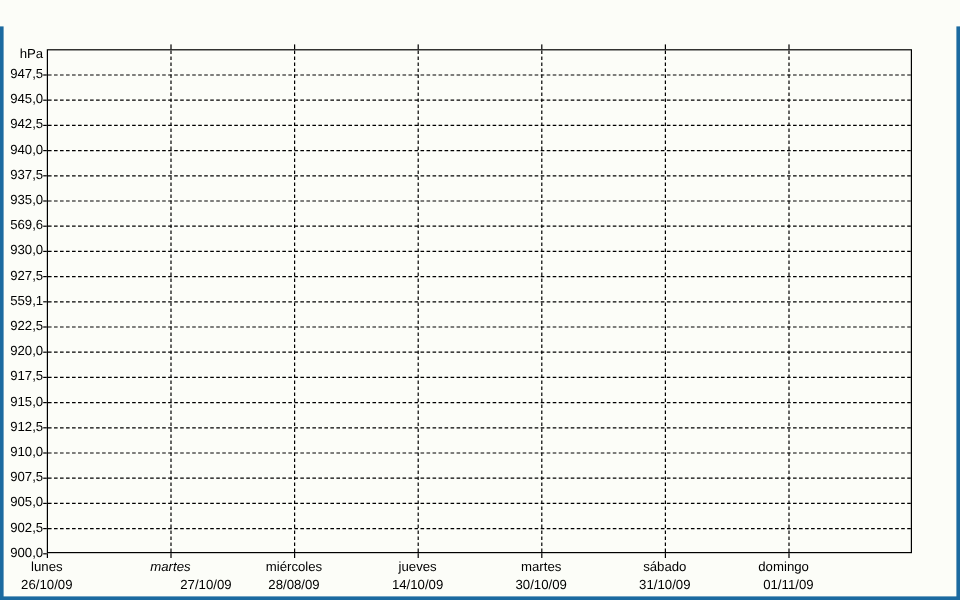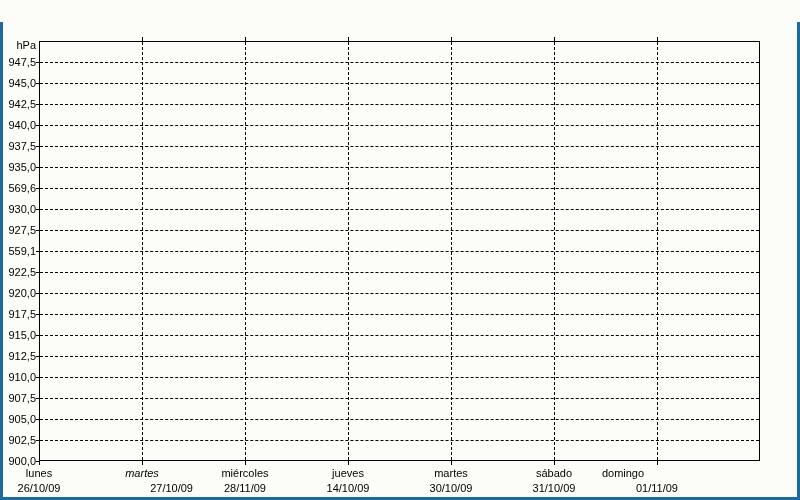--- a/index.html
+++ b/index.html
@@ -132,35 +132,35 @@
       <div class="xdate" style="left: -12px;">26/10/09</div>
       <div class="vgrid" style="left: 142px;"></div>
       <div class="xtick" style="left: 142px; top: 37px;"></div>
       <div class="xtick" style="left: 142px; top: 461px;"></div>
       <div class="xday" style="left: 91px; font-style: italic;">martes</div>
       <div class="xdate" style="left: 91px; text-align: right;">27/10/09</div>
       <div class="vgrid" style="left: 245px;"></div>
       <div class="xtick" style="left: 245px; top: 37px;"></div>
       <div class="xtick" style="left: 245px; top: 461px;"></div>
       <div class="xday" style="left: 194px;">miércoles</div>
-      <div class="xdate" style="left: 194px;">28/11/09</div>
+      <div class="xdate" style="left: 194px;">28/08/09</div>
       <div class="vgrid" style="left: 348px;"></div>
       <div class="xtick" style="left: 348px; top: 37px;"></div>
       <div class="xtick" style="left: 348px; top: 461px;"></div>
       <div class="xday" style="left: 297px;">jueves</div>
       <div class="xdate" style="left: 297px;">14/10/09</div>
       <div class="vgrid" style="left: 451px;"></div>
       <div class="xtick" style="left: 451px; top: 37px;"></div>
       <div class="xtick" style="left: 451px; top: 461px;"></div>
       <div class="xday" style="left: 400px;">martes</div>
       <div class="xdate" style="left: 400px;">30/10/09</div>
       <div class="vgrid" style="left: 554px;"></div>
       <div class="xtick" style="left: 554px; top: 37px;"></div>
       <div class="xtick" style="left: 554px; top: 461px;"></div>
       <div class="xday" style="left: 503px;">sábado</div>
       <div class="xdate" style="left: 503px;">31/10/09</div>
       <div class="vgrid" style="left: 657px;"></div>
       <div class="xtick" style="left: 657px; top: 37px;"></div>
       <div class="xtick" style="left: 657px; top: 461px;"></div>
-      <div class="xday" style="left: 572px;">domingo</div>
+      <div class="xday" style="left: 602px;">domingo</div>
       <div class="xdate" style="left: 606px;">01/11/09</div>
     </div>
 </div>
 
 </body></html>

